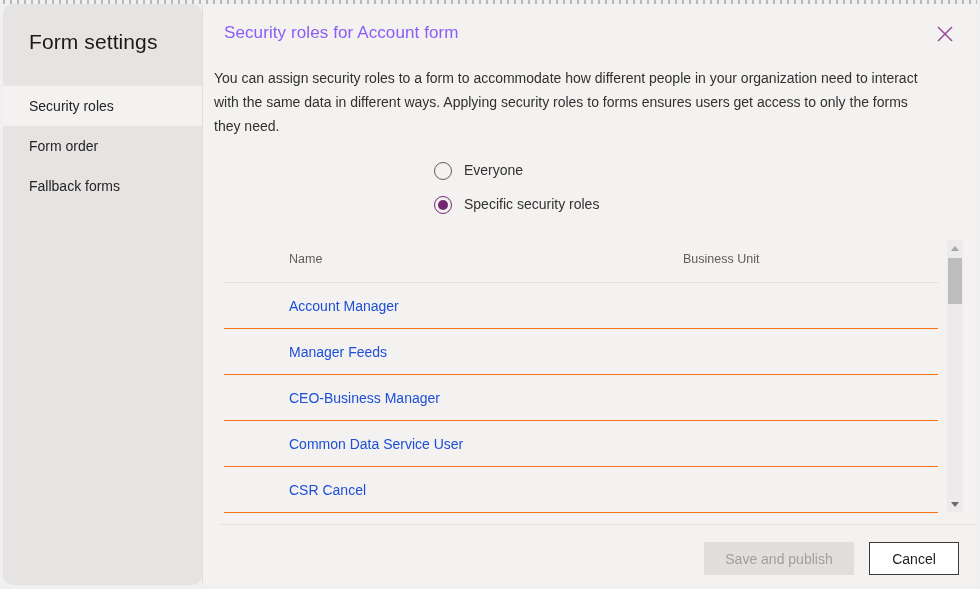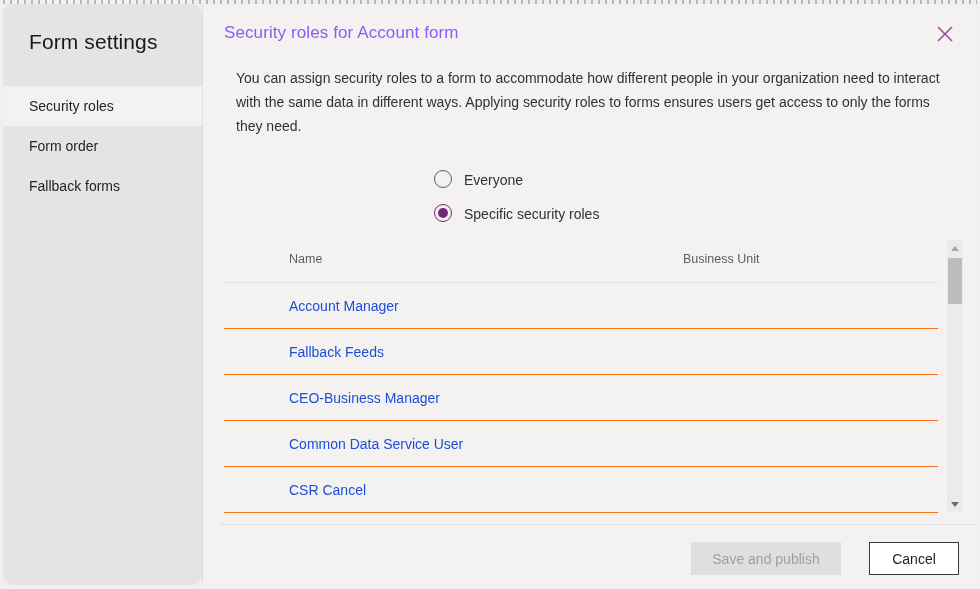--- a/index.html
+++ b/index.html
@@ -105,37 +105,37 @@
     padding: 0;
     cursor: pointer;
     display: flex;
     align-items: center;
     justify-content: center;
   }
   #close-btn svg { display: block; }
 
   #dlg-desc {
     position: absolute;
-    left: 33px;
+    left: 11px;
     top: 62px;
     width: 712px;
     font-size: 14px;
     line-height: 24px;
     color: #323130;
   }
 
   
   #radio-group {
     position: absolute;
     left: 231px;
     top: 158px;
   }
   .radio-row {
     display: flex;
-    align-items: flex-end;
+    align-items: flex-start;
     height: 26px;
     margin-bottom: 8px;
     cursor: pointer;
   }
   .radio-mark {
     width: 18px;
     height: 18px;
     border-radius: 50%;
     border: 1px solid #605e5c;
     box-sizing: border-box;
@@ -234,21 +234,21 @@
     top: 520px;
     width: 955px;
     height: 1px;
     background: #e1dfdd;
   }
   #footer {
     position: absolute;
     right: 18px;
     top: 538px;
     display: flex;
-    gap: 28px;
+    gap: 15px;
   }
   .btn {
     height: 33px;
     min-width: 150px;
     font-size: 14px;
     font-family: "Liberation Sans", sans-serif;
     padding: 0 14px;
     box-sizing: border-box;
     cursor: pointer;
   }
@@ -331,21 +331,21 @@
           </tr>
         </thead>
         <tbody>
           <tr>
             <td></td>
             <td>Account Manager</td>
             <td></td>
           </tr>
           <tr>
             <td></td>
-            <td>Fallback Feeds</td>
+            <td>Manager Feeds</td>
             <td></td>
           </tr>
           <tr>
             <td></td>
             <td>CEO-Business Manager</td>
             <td></td>
           </tr>
           <tr>
             <td></td>
             <td>Common Data Service User</td>

